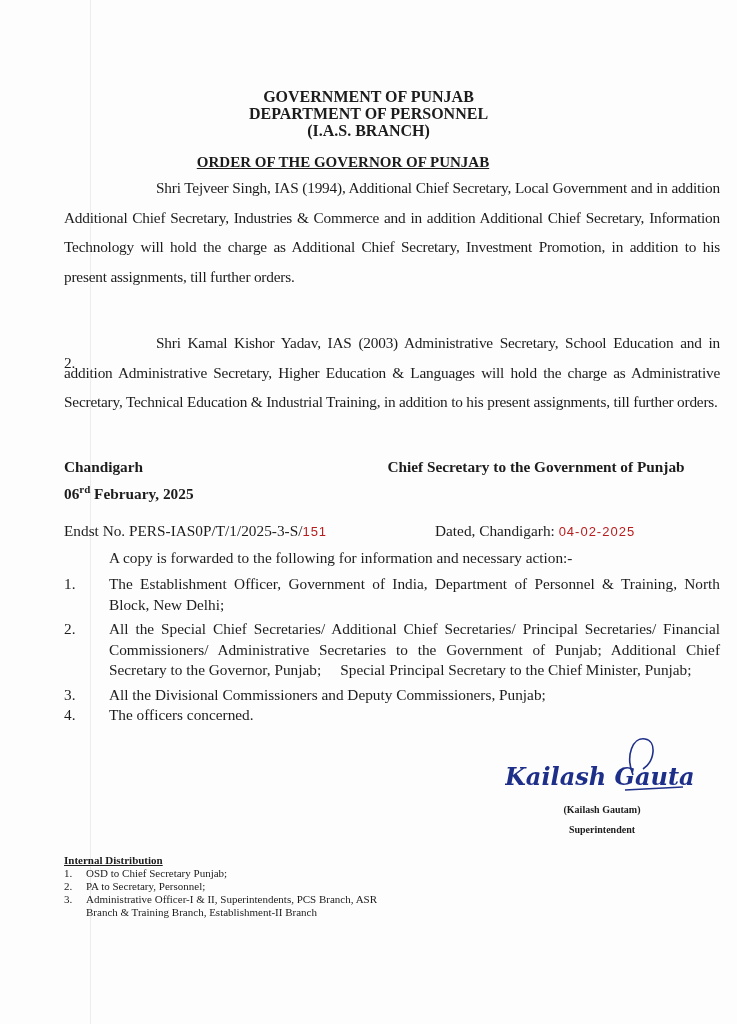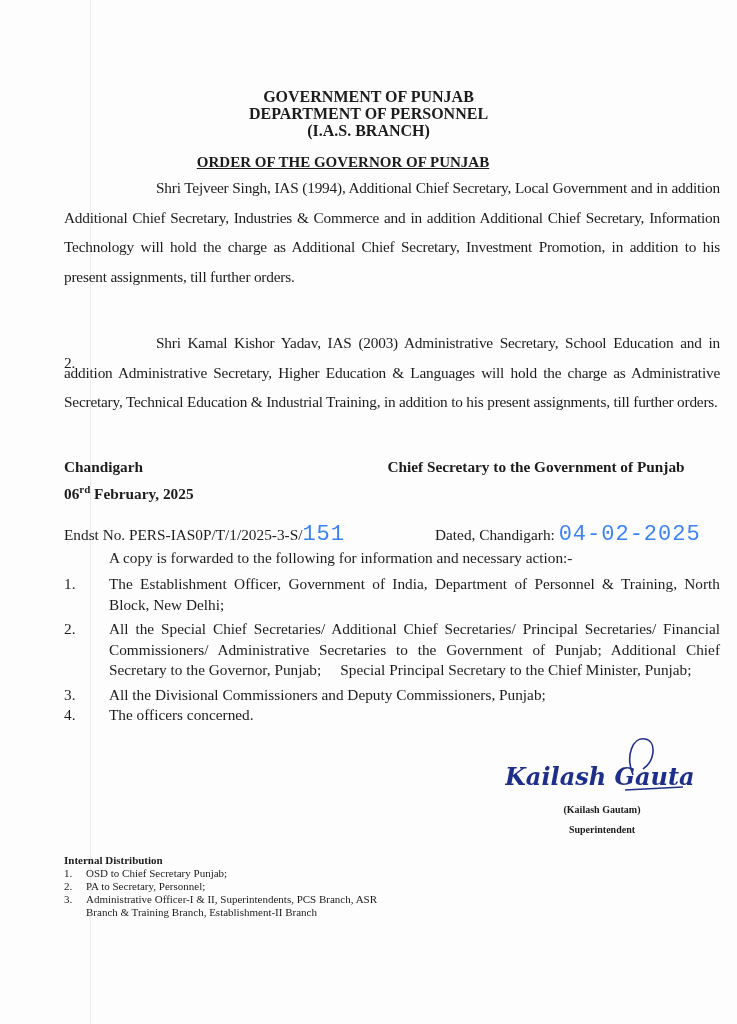--- a/index.html
+++ b/index.html
@@ -8,29 +8,29 @@
       font-family: "Liberation Serif", "DejaVu Serif", serif; color: #1c1c1c;
     }
     .faint-line { position: absolute; left: 90px; top: 0; width: 1px; height: 1024px; background: #ececec; }
     .abs { position: absolute; }
     .hdr { left: 0; width: 737px; text-align: center; font-weight: bold; font-size: 16px; line-height: 17px; }
     .title { left: 0; width: 686px; text-align: center; font-weight: bold; font-size: 15px; text-decoration: underline; }
     .para { left: 64px; width: 656px; font-size: 15.3px; line-height: 29.5px; text-align: justify; font-family: "Liberation Serif", serif; letter-spacing: -0.2px; }
     .indent { display: inline-block; width: 92px; }
     .sig-block { font-size: 15.3px; line-height: 22px; font-weight: bold; }
     .endst { font-size: 15.3px; }
-    .hand { font-family: Liberation Mono, monospace; color: #3b82f6; font-size: 22px; letter-spacing: 1px; }
+    .hand { font-family: Liberation Sans, sans-serif; color: #b91c1c; font-size: 13px; letter-spacing: 1px; }
     .copy-list { left: 64px; width: 656px; font-size: 15.3px; line-height: 20.5px; }
     .copy-item { display: flex; margin-bottom: 4px; }
     .copy-num { width: 45px; flex: none; }
     .copy-text { flex: 1; text-align: justify; }
     .signature { left: 505px; top: 735px; }
     .sign-name { left: 527px; top: 800px; width: 150px; text-align: center; font-weight: bold; font-size: 10px; line-height: 20px; }
     .internal { left: 64px; top: 854px; font-size: 11px; line-height: 13px; font-family: "Liberation Serif", serif; }
-    .internal .head { font-weight: bold; }
+    .internal .head { font-weight: bold; text-decoration: underline; }
     .int-item { display: flex; }
     .int-num { width: 22px; flex: none; }
   </style>
 </head>
 <body>
 
 <div class="faint-line"></div>
 
 <div class="abs hdr" style="top:88px;">GOVERNMENT OF PUNJAB</div>
 <div class="abs hdr" style="top:105px;">DEPARTMENT OF PERSONNEL</div>

